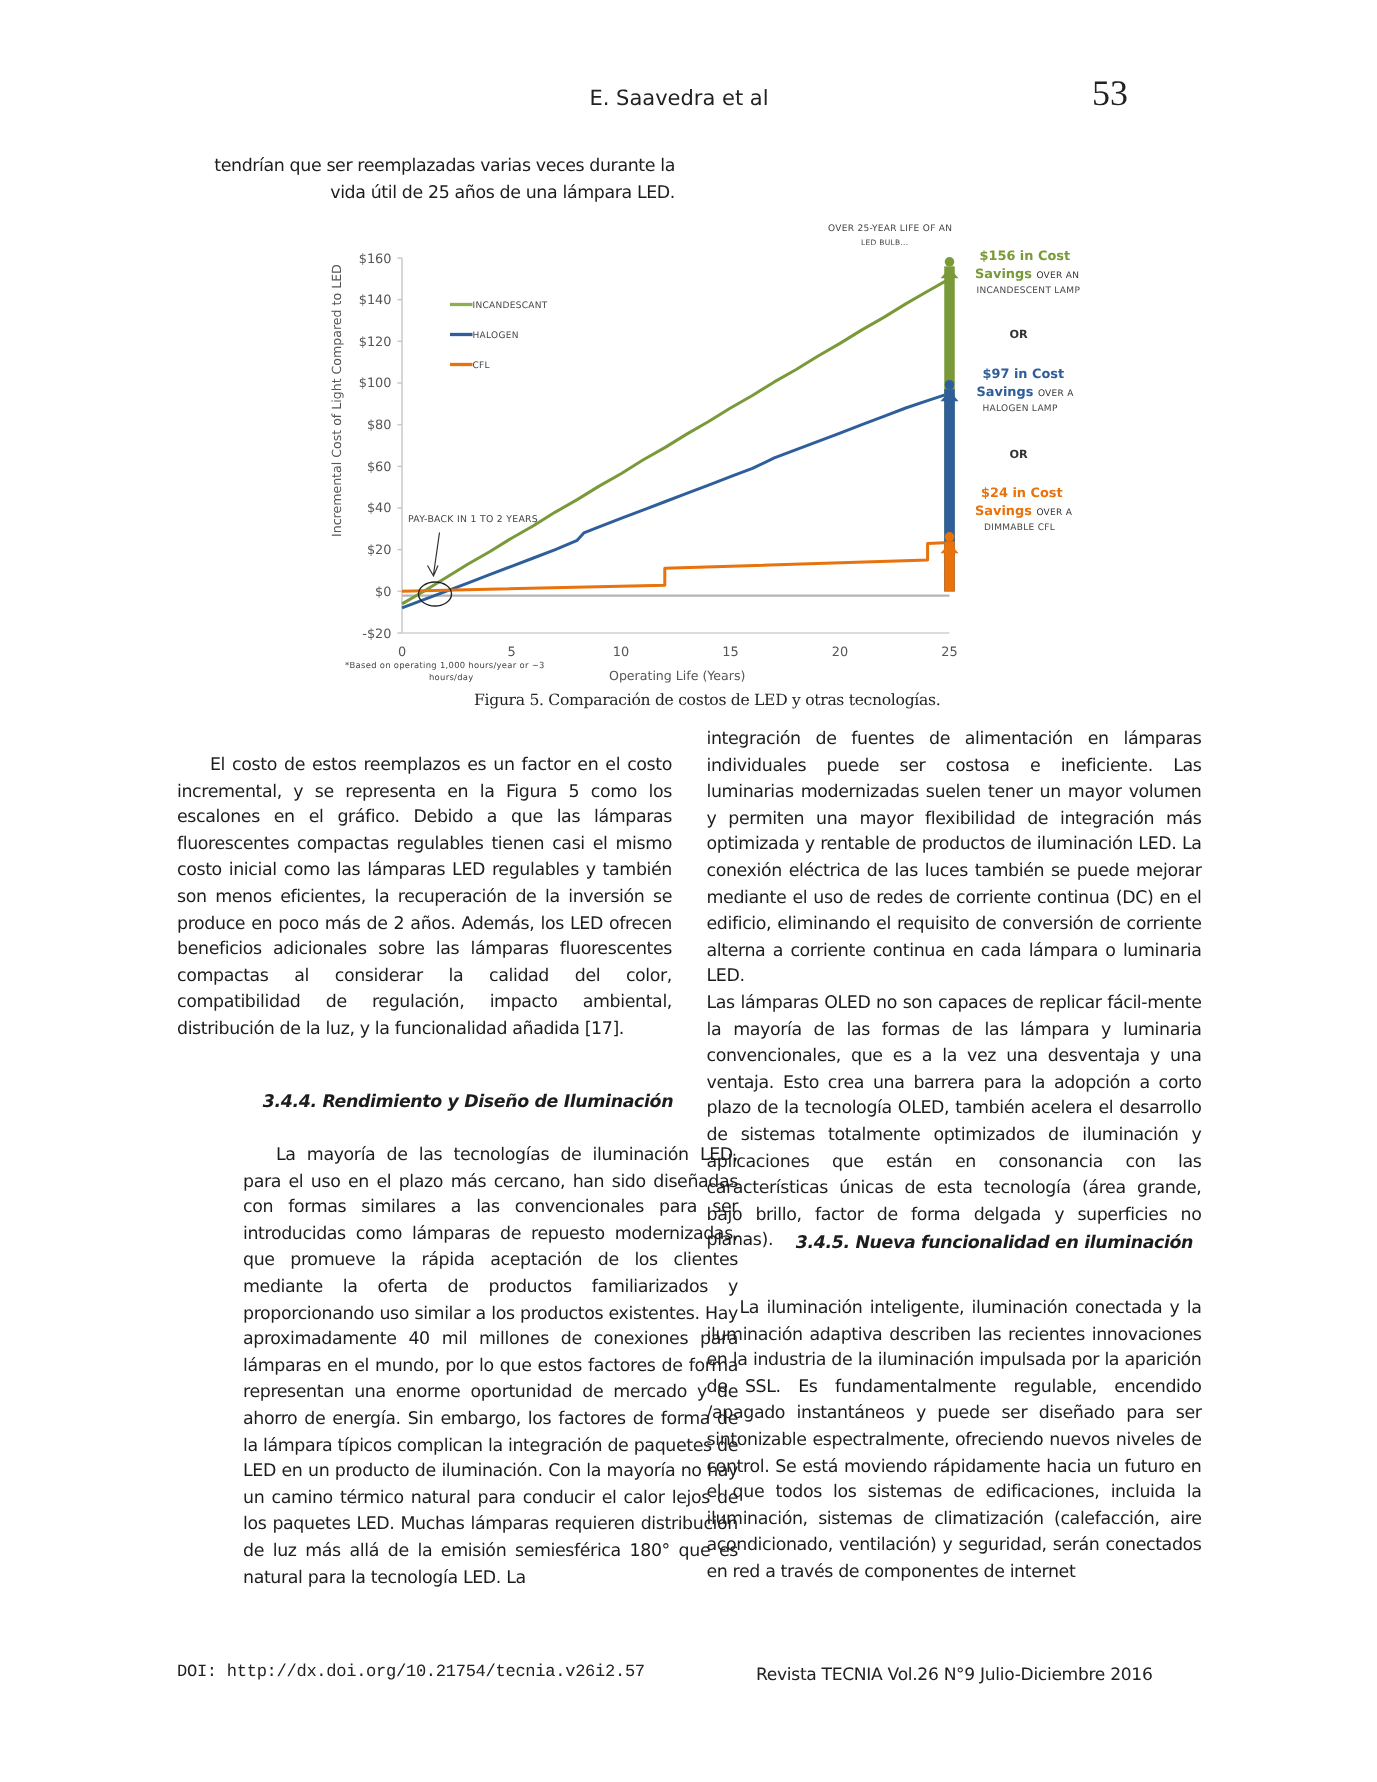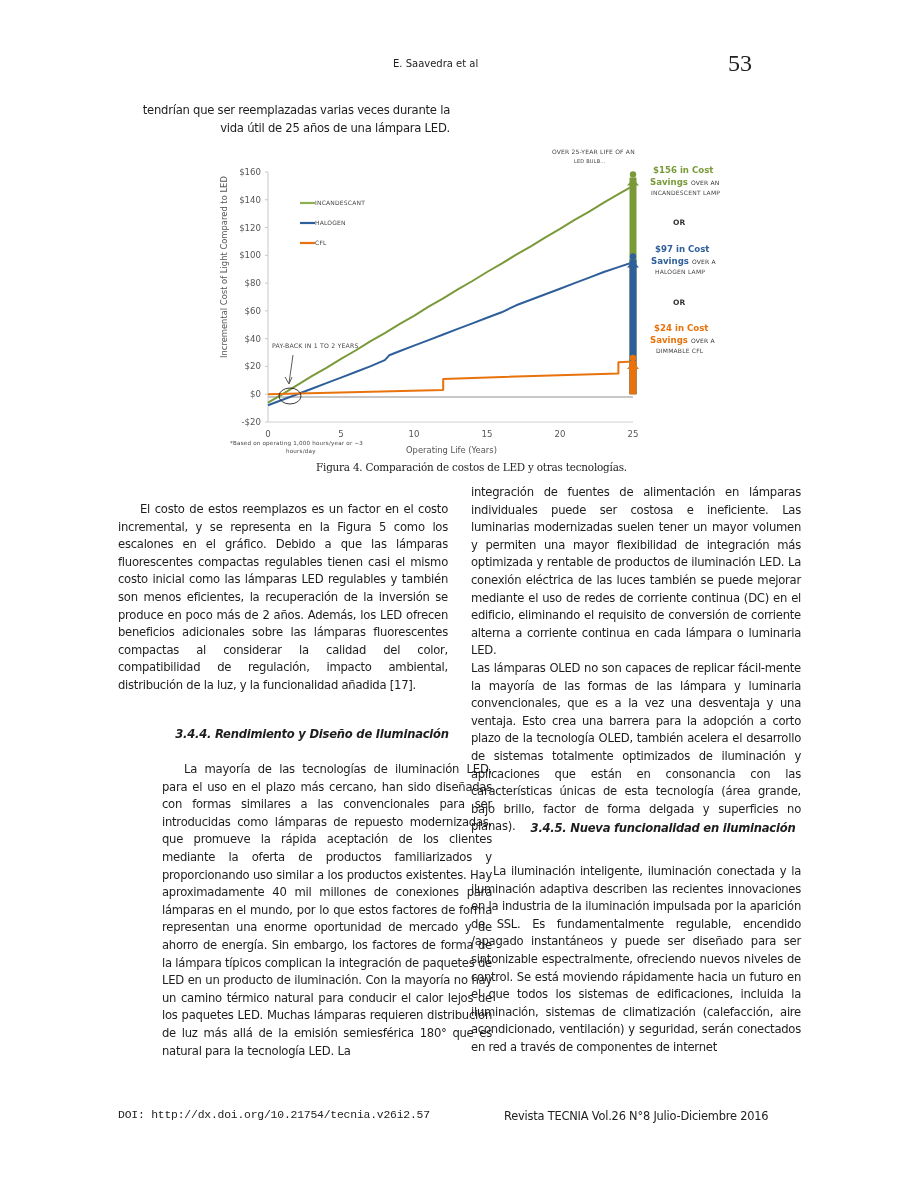--- a/index.html
+++ b/index.html
@@ -1,17 +1,17 @@
 <!DOCTYPE html>
 <html><head>
 <meta charset="utf-8">
 <style>
   html, body { margin: 0; padding: 0; background: #ffffff; }
   body { width: 918px; height: 1188px; position: relative; overflow: hidden; color: #222; }
-  #header-author { position: absolute; left: 393px; top: 58px; font-family: "DejaVu Sans", sans-serif; font-size: 10px; color: #222; }
+  #header-author { position: absolute; left: 393px; top: 58px; font-family: "DejaVu Sans", sans-serif; font-size: 14px; color: #222; }
   #header-page { position: absolute; left: 728px; top: 50px; font-family: "Liberation Serif", serif; font-size: 24px; color: #222; }
   .para { position: absolute; font-family: "DejaVu Sans", sans-serif; font-size: 11.6px; line-height: 17.6px; text-align: justify; color: #1d1d1d; letter-spacing: -0.25px; }
   .para.indent { text-indent: 22px; }
   .heading { position: absolute; font-family: "DejaVu Sans", sans-serif; font-size: 11.6px; font-weight: bold; font-style: italic; line-height: 17.6px; color: #1d1d1d; letter-spacing: -0.25px; text-align: center; }
   #intro-text { left: 120px; top: 102px; width: 330px; text-align: right; }
   #col1-p1 { left: 118px; top: 501px; width: 330px; }
   #h344 { left: 172px; top: 726px; width: 280px; }
   #h344 .line2 { display: block; padding-left: 33px; }
   #col1-p2 { left: 118px; top: 761px; width: 330px; margin-left: 44px; }
   #col2-p1 { left: 471px; top: 484px; width: 330px; }
@@ -121,27 +121,27 @@
     <text class="savings-big" x="651" y="264" fill="#2f5f9a"><tspan>Savings</tspan><tspan class="small-caps" dx="3" style="text-transform:uppercase;font-weight:normal;fill:#333">over a</tspan></text>
     <text class="small-caps" x="655" y="274" style="text-transform:uppercase">Halogen Lamp</text>
     <text x="673" y="305" style="font-family:'DejaVu Sans',sans-serif;font-size:7.5px;font-weight:bold;fill:#333">OR</text>
 
     <text class="savings-big" x="654" y="331" fill="#e8720c">$24 in Cost</text>
     <text class="savings-big" x="650" y="343" fill="#e8720c"><tspan>Savings</tspan><tspan class="small-caps" dx="3" style="text-transform:uppercase;font-weight:normal;fill:#333">over a</tspan></text>
     <text class="small-caps" x="656" y="353" style="text-transform:uppercase">Dimmable CFL</text>
   </g>
 </svg>
 
-<div id="caption">Figura 4. Comparación de costos de LED y otras tecnologías.</div>
+<div id="caption">Figura 5. Comparación de costos de LED y otras tecnologías.</div>
 
 <div id="col1-p1" class="para indent">El costo de estos reemplazos es un factor en el costo incremental, y se representa en la Figura 5 como los escalones en el gráfico. Debido a que las lámparas fluorescentes compactas regulables tienen casi el mismo costo inicial como las lámparas LED regulables y también son menos eficientes, la recuperación de la inversión se produce en poco más de 2 años. Además, los LED ofrecen beneficios adicionales sobre las lámparas fluorescentes compactas al considerar la calidad del color, compatibilidad de regulación, impacto ambiental, distribución de la luz, y la funcionalidad añadida [17].</div>
 <div id="h344" class="heading">
   <span>3.4.4. Rendimiento y Diseño de Iluminación</span>
 </div>
 <div id="col1-p2" class="para indent">La mayoría de las tecnologías de iluminación LED, para el uso en el plazo más cercano, han sido diseñadas con formas similares a las convencionales para ser introducidas como lámparas de repuesto modernizadas, que promueve la rápida aceptación de los clientes mediante la oferta de productos familiarizados y proporcionando uso similar a los productos existentes. Hay aproximadamente 40 mil millones de conexiones para lámparas en el mundo, por lo que estos factores de forma representan una enorme oportunidad de mercado y de ahorro de energía. Sin embargo, los factores de forma de la lámpara típicos complican la integración de paquetes de LED en un producto de iluminación. Con la mayoría no hay un camino térmico natural para conducir el calor lejos de los paquetes LED. Muchas lámparas requieren distribución de luz más allá de la emisión semiesférica 180° que es natural para la tecnología LED. La</div>
 
 <div id="col2-p1" class="para">integración de fuentes de alimentación en lámparas individuales puede ser costosa e ineficiente. Las luminarias modernizadas suelen tener un mayor volumen y permiten una mayor flexibilidad de integración más optimizada y rentable de productos de iluminación LED. La conexión eléctrica de las luces también se puede mejorar mediante el uso de redes de corriente continua (DC) en el edificio, eliminando el requisito de conversión de corriente alterna a corriente continua en cada lámpara o luminaria LED.</div>
 <div id="col2-p2" class="para">Las lámparas OLED no son capaces de replicar fácil-mente la mayoría de las formas de las lámpara y luminaria convencionales, que es a la vez una desventaja y una ventaja. Esto crea una barrera para la adopción a corto plazo de la tecnología OLED, también acelera el desarrollo de sistemas totalmente optimizados de iluminación y aplicaciones que están en consonancia con las características únicas de esta tecnología (área grande, bajo brillo, factor de forma delgada y superficies no planas).</div>
 <div id="h345" class="heading">3.4.5. Nueva funcionalidad en iluminación</div>
 <div id="col2-p3" class="para indent">La iluminación inteligente, iluminación conectada y la iluminación adaptiva describen las recientes innovaciones en la industria de la iluminación impulsada por la aparición de SSL. Es fundamentalmente regulable, encendido /apagado instantáneos y puede ser diseñado para ser sintonizable espectralmente, ofreciendo nuevos niveles de control. Se está moviendo rápidamente hacia un futuro en el que todos los sistemas de edificaciones, incluida la iluminación, sistemas de climatización (calefacción, aire acondicionado, ventilación) y seguridad, serán conectados en red a través de componentes de internet</div>
 
 <div id="footer-doi">DOI: http://dx.doi.org/10.21754/tecnia.v26i2.57</div>
-<div id="footer-journal">Revista TECNIA Vol.26 N°8 Julio-Diciembre 2016</div>
+<div id="footer-journal">Revista TECNIA Vol.26 N°9 Julio-Diciembre 2016</div>
 
 </body></html>

